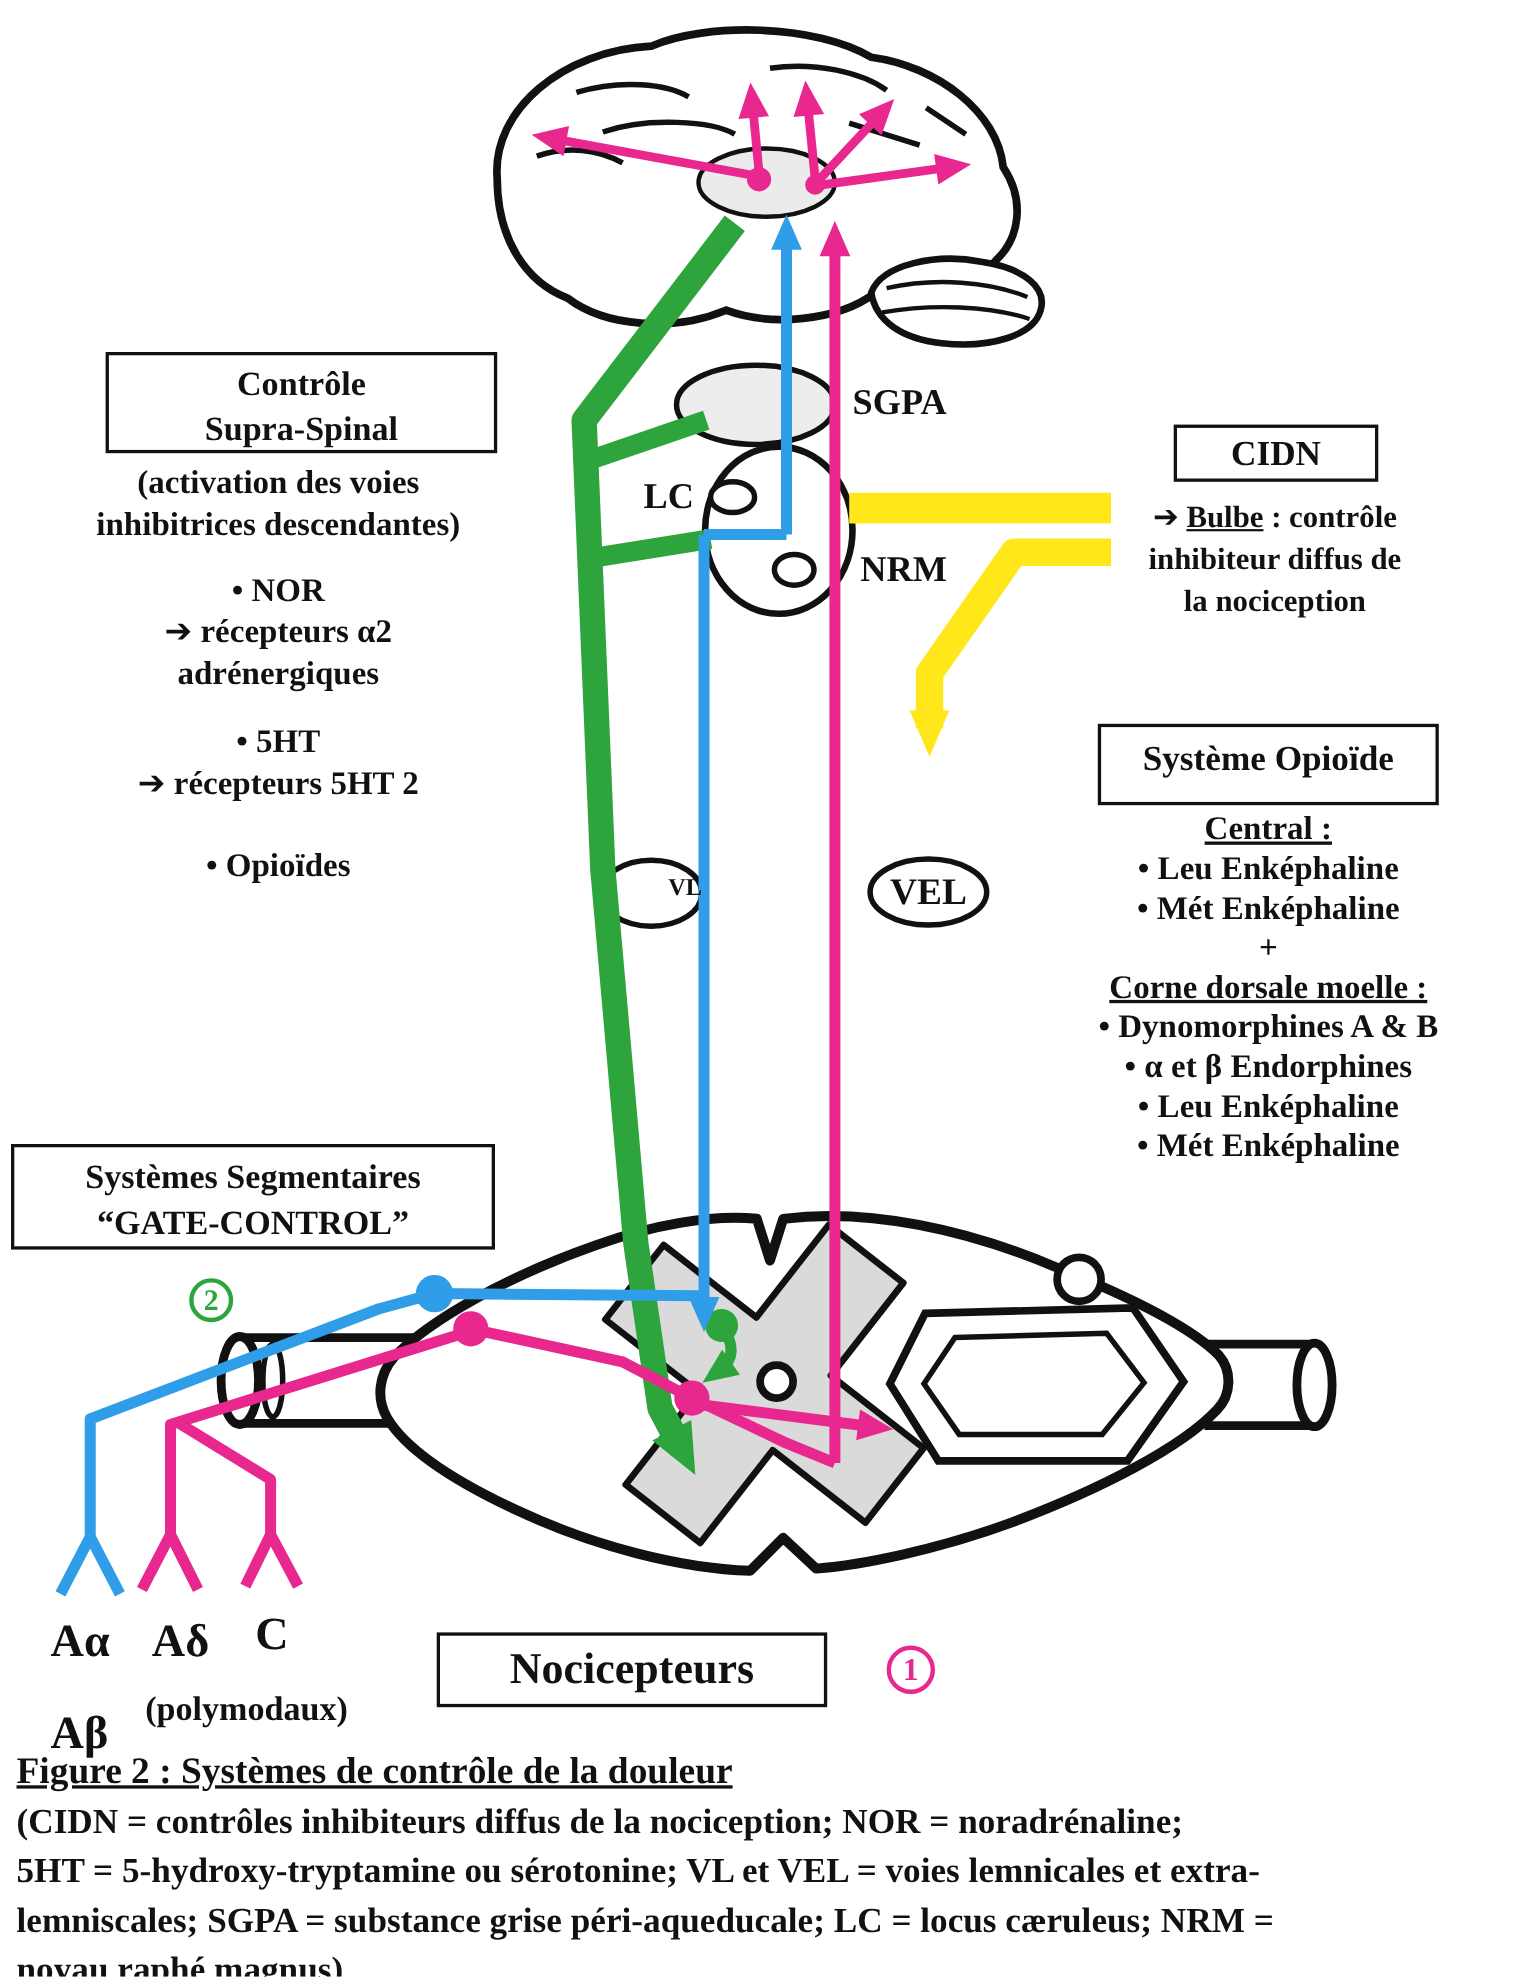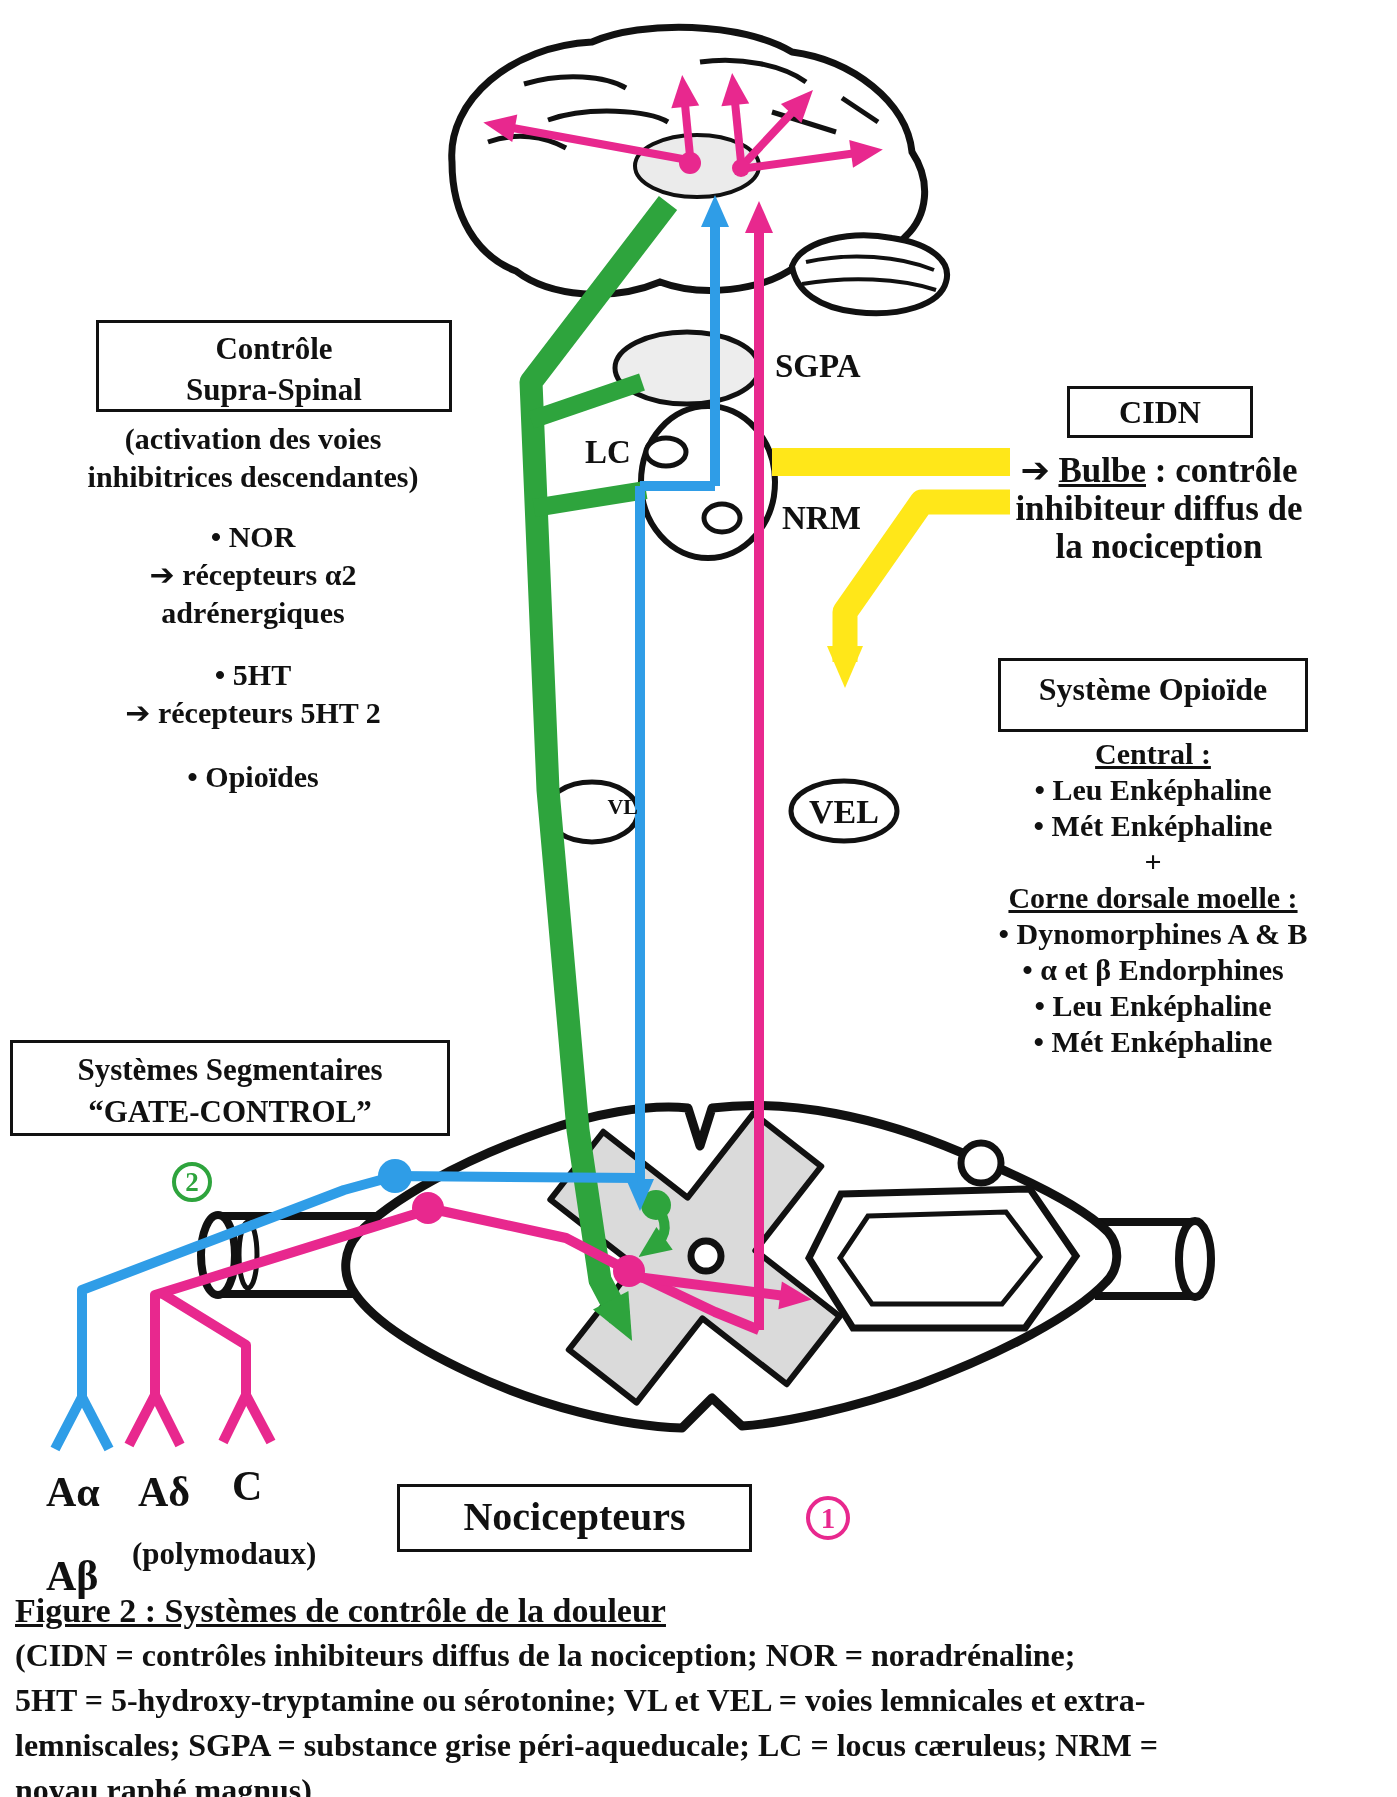--- a/index.html
+++ b/index.html
@@ -166,28 +166,28 @@
   </div>
 
   <div class="abs ctr" style="left:42px;top:420px;width:422px;font-size:30px;line-height:38px;">
     <div>(activation des voies</div>
     <div>inhibitrices descendantes)</div>
     <div style="margin-top:22px;">• NOR</div>
     <div>➔ récepteurs α2</div>
     <div>adrénergiques</div>
     <div style="margin-top:24px;">• 5HT</div>
     <div>➔ récepteurs 5HT 2</div>
-    <div style="margin-top:26px;">• Opioïdes</div>
+    <div style="margin-top:36px;">• Opioïdes</div>
   </div>
 
   <div class="box" style="left:1067px;top:386px;width:186px;height:52px;font-size:32px;line-height:46px;">
     <span>CIDN</span>
   </div>
 
-  <div class="abs ctr" style="left:1009px;top:452px;width:300px;font-size:35px;line-height:38px;">
+  <div class="abs ctr" style="left:1009px;top:452px;width:300px;font-size:28px;line-height:38px;">
     <div>
       <span>➔ </span><span class="u">Bulbe</span><span> : contrôle</span>
     </div>
     <div>inhibiteur diffus de</div>
     <div>la nociception</div>
   </div>
 
   <div class="box" style="left:998px;top:658px;width:310px;height:74px;font-size:32px;line-height:56px;">
     <span>Système Opioïde</span>
   </div>

